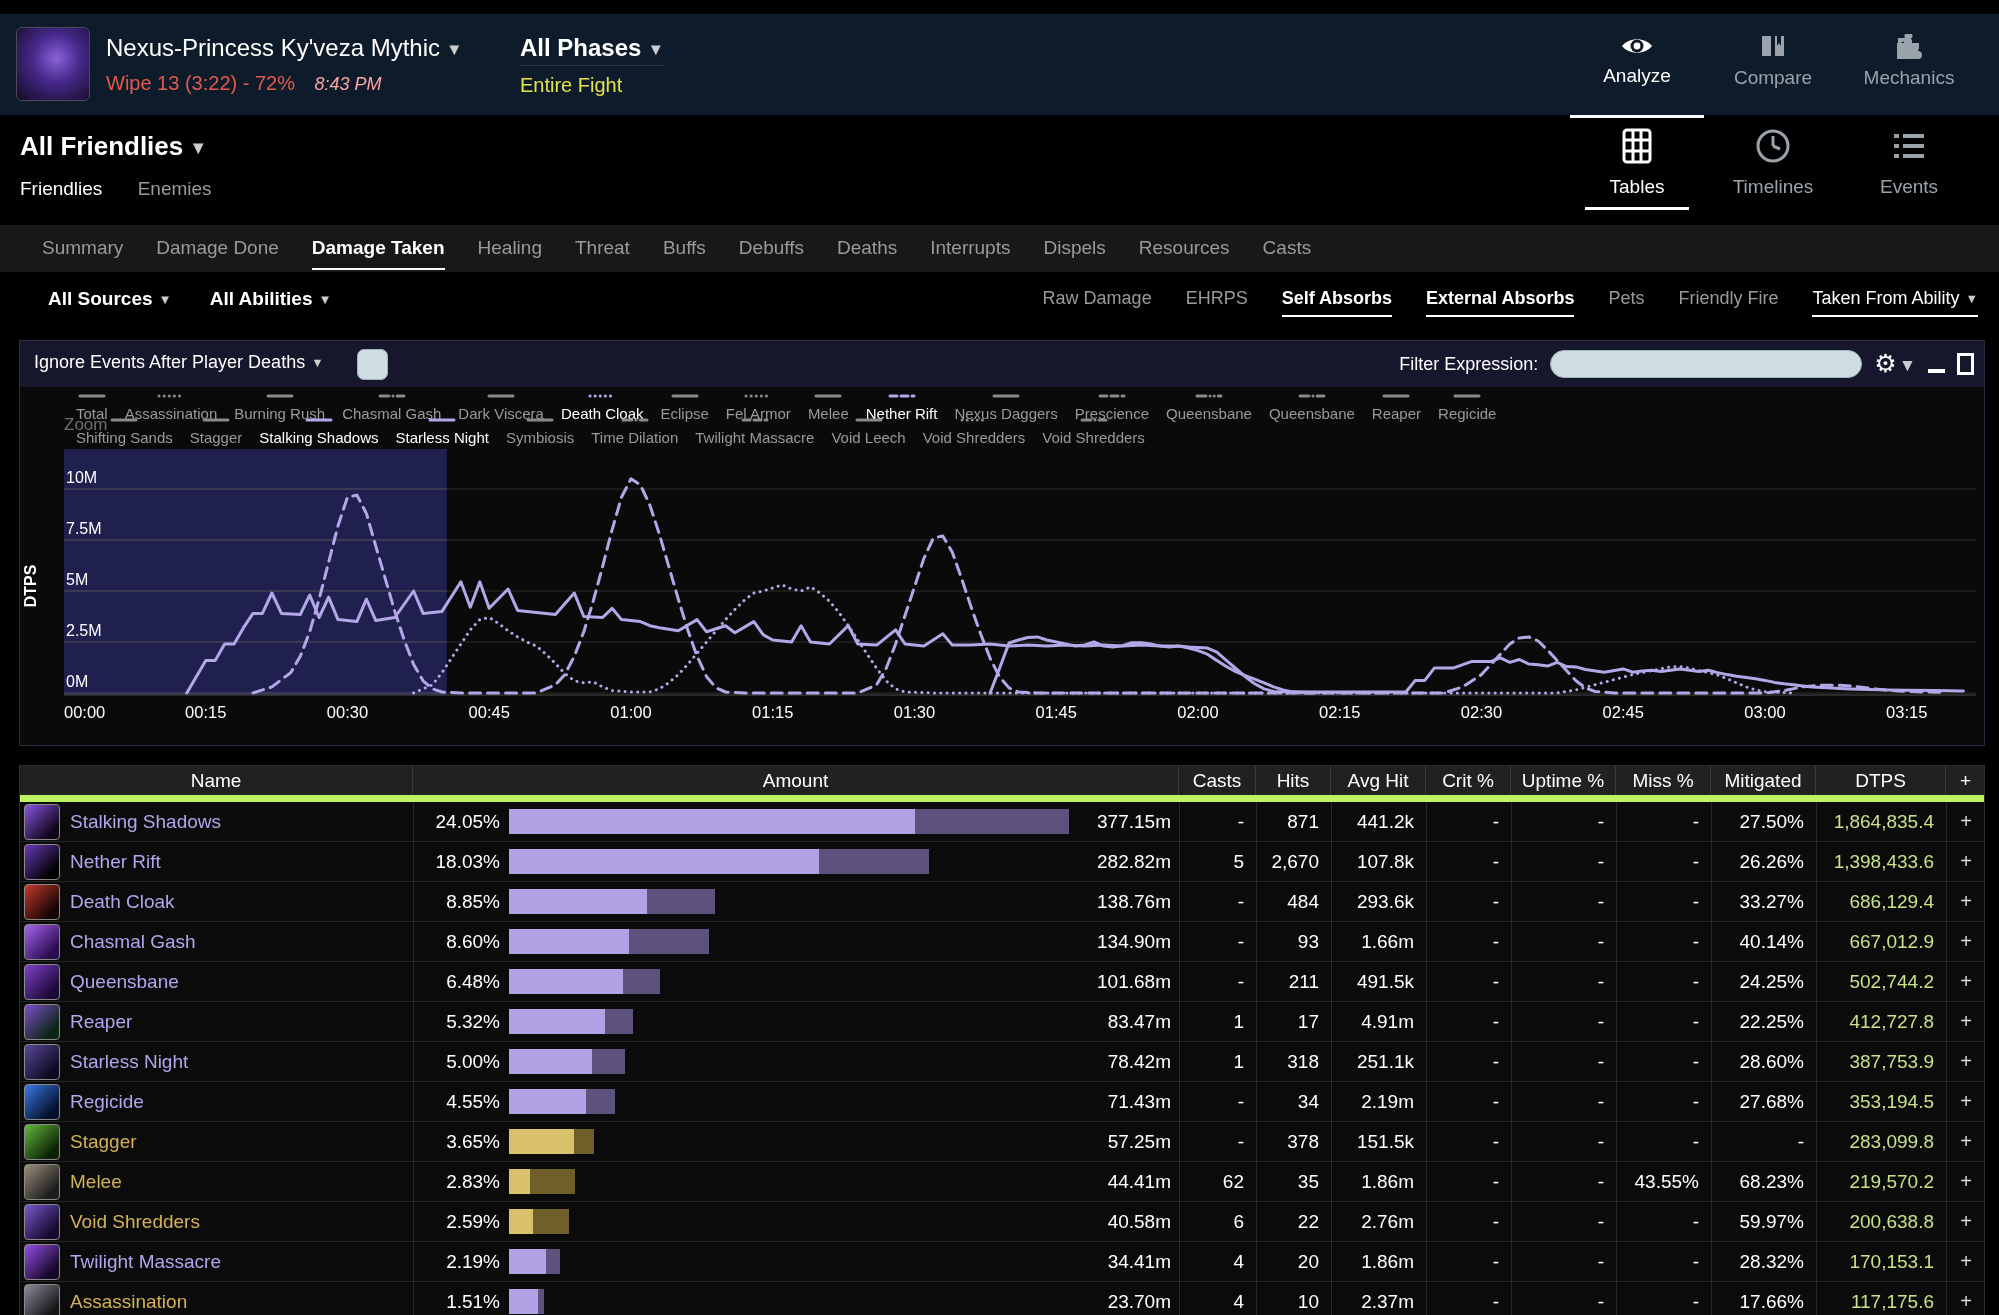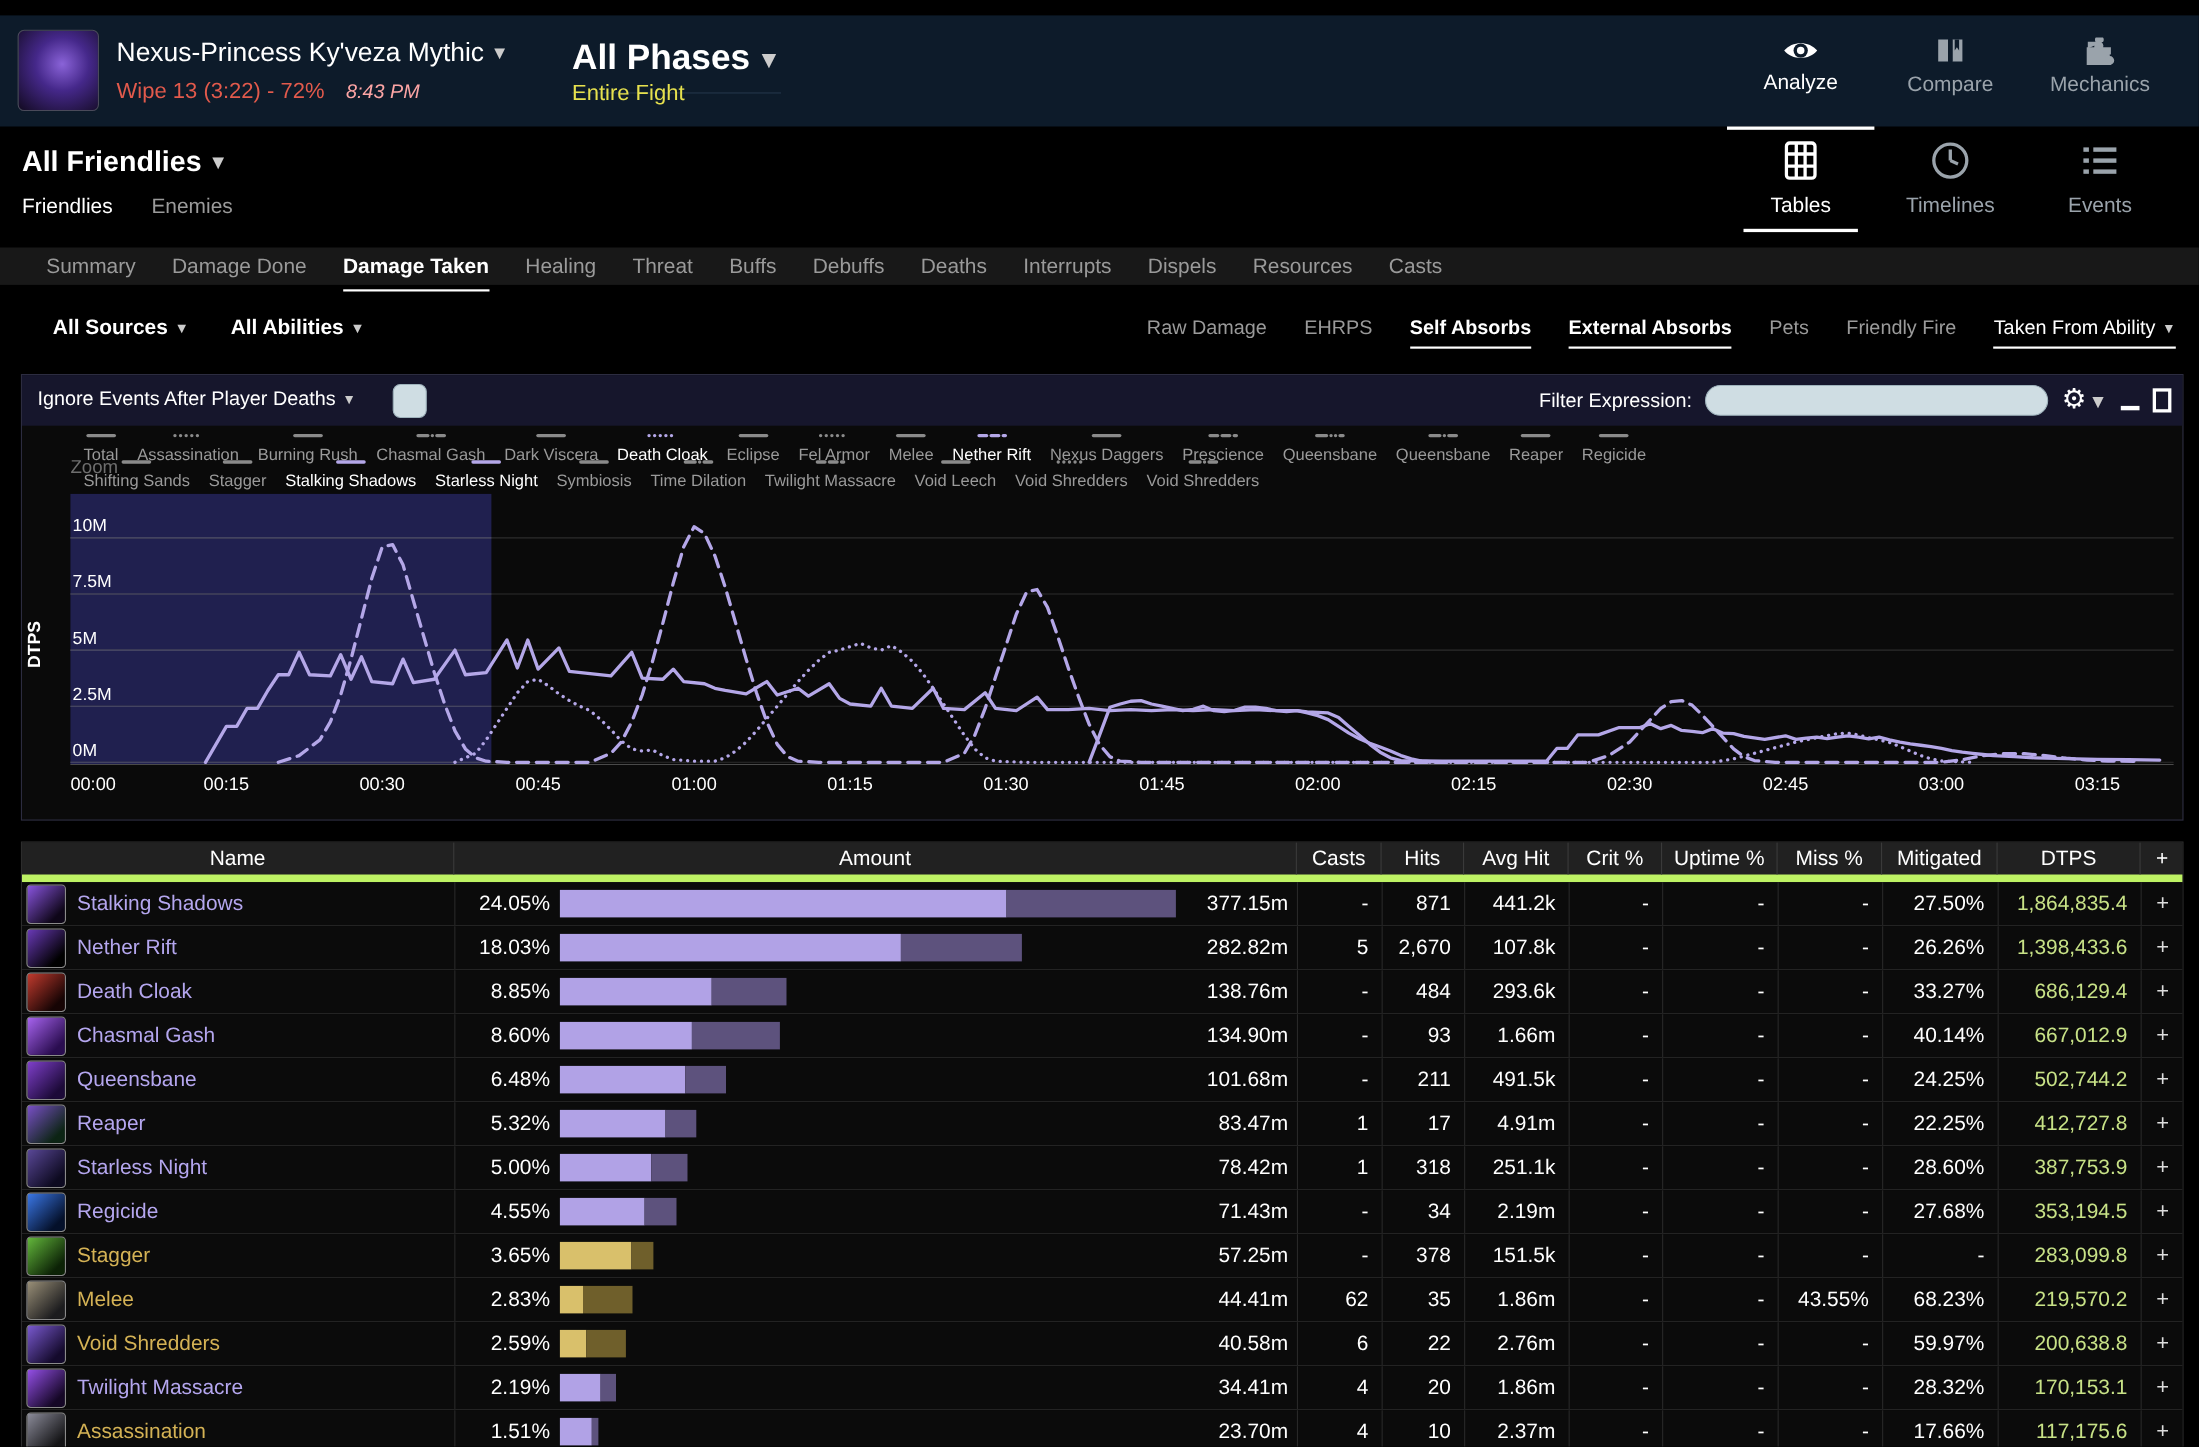--- a/index.html
+++ b/index.html
@@ -12,22 +12,22 @@
 
   
   .topbar { position:absolute; left:0; top:14px; width:100%; height:101px; background:#0d1b2a; }
   .boss-icon { position:absolute; left:16px; top:13px; width:74px; height:74px; border-radius:6px;
     border:1px solid #4a4a5a;
     background: radial-gradient(circle at 55% 42%, #8a63d8 0%, #45288a 42%, #120a20 100%); }
   .boss-title { position:absolute; left:106px; top:20px; font-size:24px; font-weight:normal; }
   .attempt-line { position:absolute; left:106px; top:58px; font-size:20px; }
   .attempt-line .wipe { color:#e25a4c; }
   .attempt-line .time { color:#fca5a5; font-style:italic; font-size:18px; margin-left:14px; }
-  .phase-title { position:absolute; left:520px; top:20px; font-size:32px; font-weight:bold;
-    border-bottom:1px solid #23364a; padding-bottom:13px; }
+  .phase-title { position:absolute; left:520px; top:20px; font-size:24px; font-weight:bold;
+    border-bottom:1px solid #23364a; padding-bottom:3px; }
   .phase-value { position:absolute; left:520px; top:60px; font-size:20px; color:#e6e14e; }
   .top-nav { position:absolute; right:22px; top:14px; display:flex; }
   .top-nav-item { width:136px; display:flex; flex-direction:column; align-items:center; gap:7px;
     position:relative; color:#9aa3ab; cursor:pointer; padding-top:6px; }
   .top-nav-item .lbl { font-size:19px; }
   .top-nav-item.active { color:#fff; }
   .top-nav-item.active::after { content:""; position:absolute; bottom:-29px; width:134px; height:3px; background:#fff; }
   .top-nav-item svg { display:block; }
 
   
@@ -37,22 +37,22 @@
   .friendlies-tabs .t.active { color:#fff; }
   .friendlies-tabs .t.inactive { color:#9a9a9a; }
   .view-nav { position:absolute; right:22px; top:128px; display:flex; }
   .view-nav-item { width:136px; display:flex; flex-direction:column; align-items:center; gap:8px;
     position:relative; color:#9aa3ab; cursor:pointer; }
   .view-nav-item .lbl { font-size:19px; }
   .view-nav-item.active { color:#fff; }
   .view-nav-item.active::after { content:""; position:absolute; bottom:-12px; width:104px; height:3px; background:#fff; }
 
   
-  .tabbar { position:absolute; left:0; top:225px; width:100%; height:34px; background:#181818;
-    display:flex; align-items:center; padding-left:42px; gap:33px; }
+  .tabbar { position:absolute; left:0; top:225px; width:100%; height:47px; background:#181818;
+    display:flex; align-items:flex-start; padding-left:42px; gap:33px; }
   .tab { font-size:19px; color:#9a9a9a; line-height:45px; position:relative; cursor:pointer; white-space:nowrap; }
   .tab.active { color:#fff; font-weight:bold; }
   .tab.active::after { content:""; position:absolute; left:0; right:0; bottom:0; height:2px; background:#fff; }
 
   
   .srcrow { position:absolute; left:5px; top:272px; width:100%; height:58px; }
   .src-left { position:absolute; left:43px; top:16px; display:flex; gap:38px; }
   .src-dd { font-size:19px; font-weight:bold; color:#fff; cursor:pointer; }
   .src-right { position:absolute; right:26px; top:16px; display:flex; gap:34px; align-items:center; }
   .mode { font-size:18px; color:#9a9a9a; cursor:pointer; position:relative; white-space:nowrap; }

